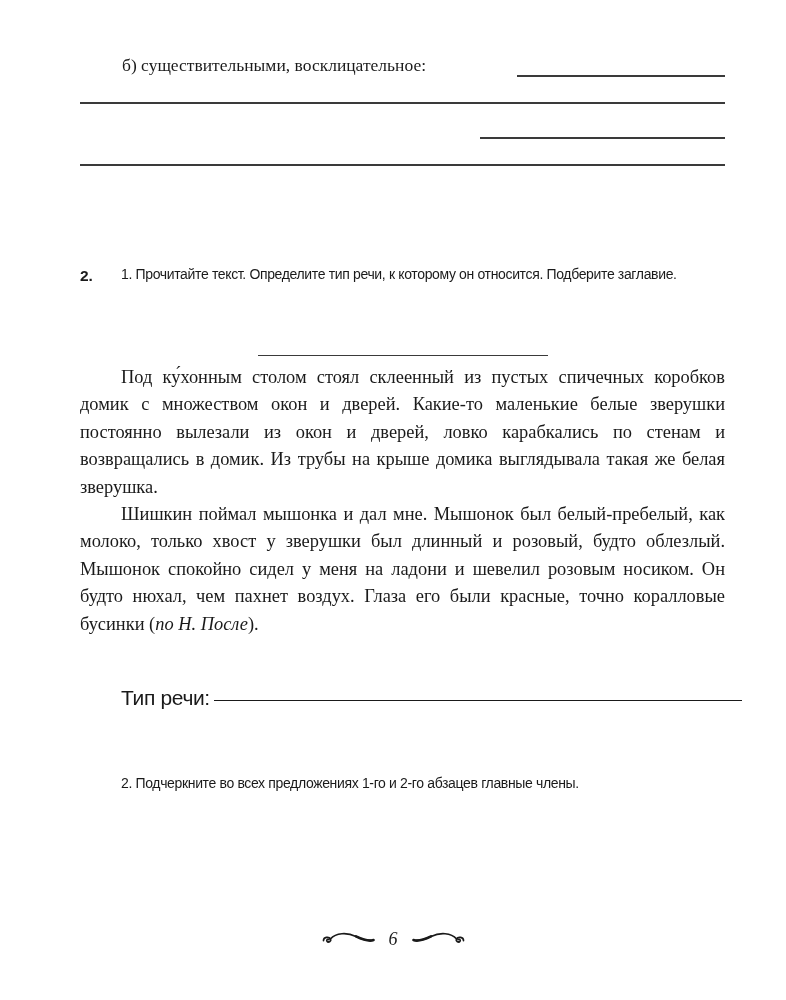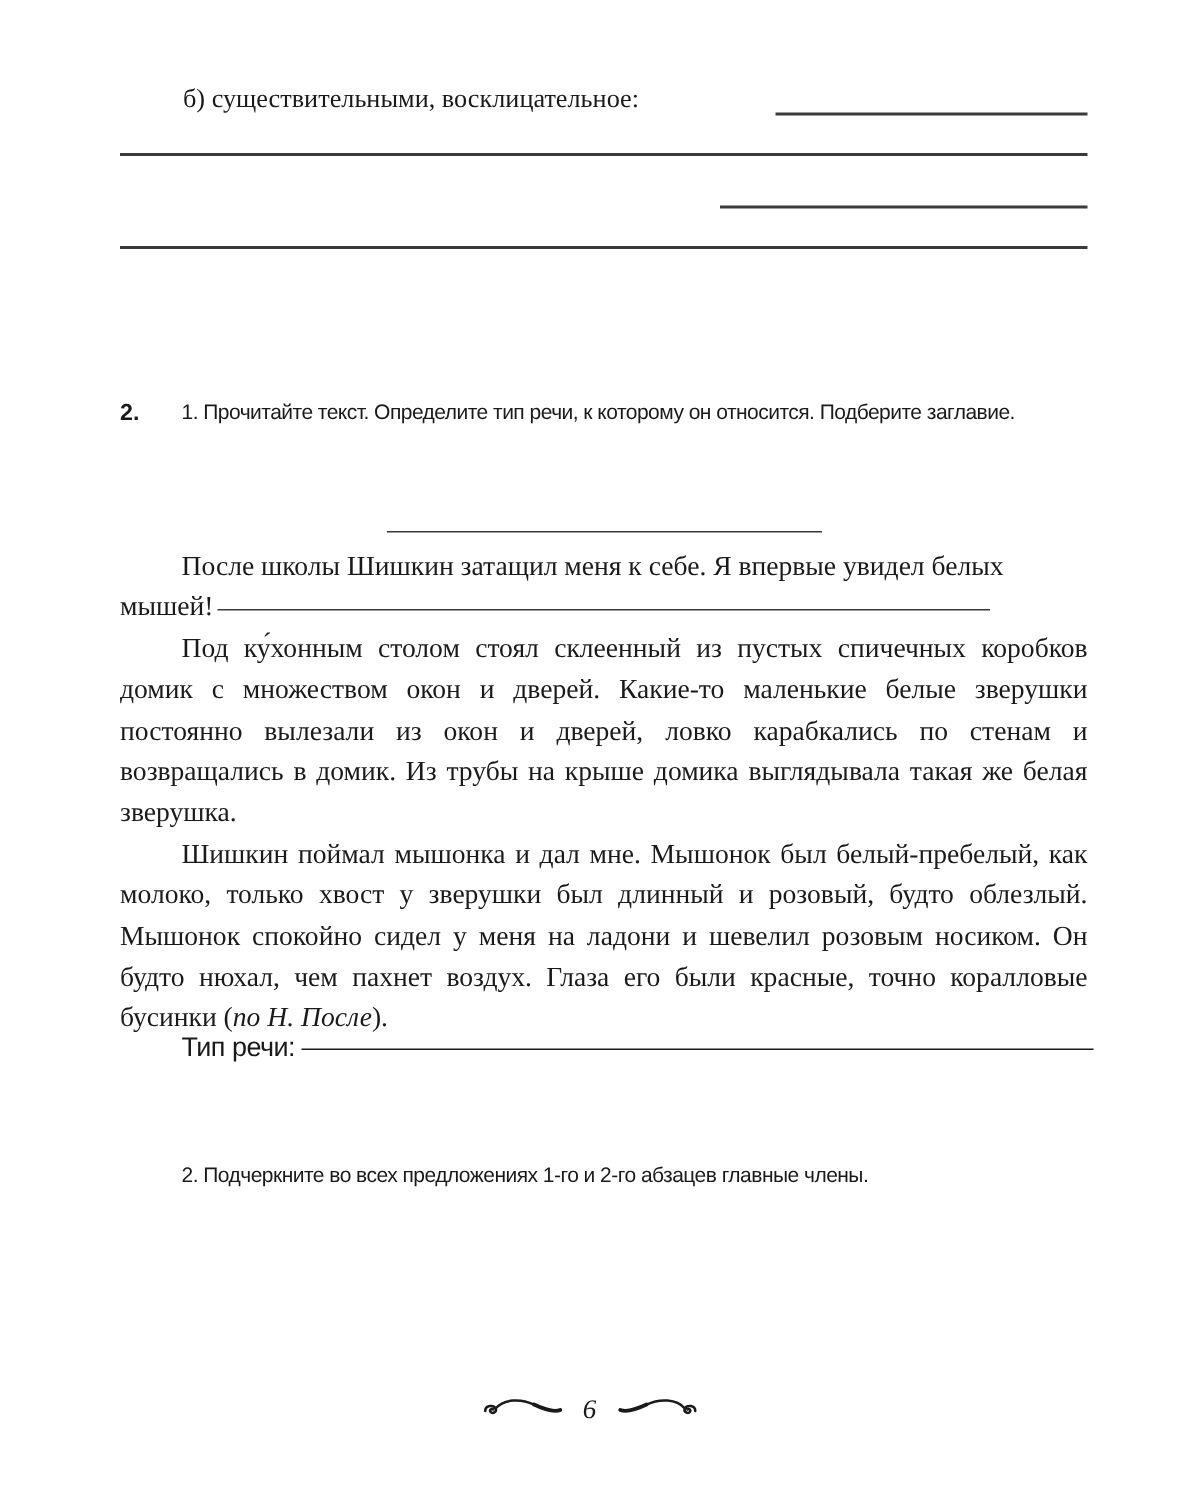--- a/index.html
+++ b/index.html
@@ -133,21 +133,21 @@
   }
   .attrib { font-style: italic; }
 
   
   .tip-rechi {
     position: absolute;
     left: 121px;
     top: 686px;
     width: 604px;
     font-family: "Liberation Sans", "DejaVu Sans", sans-serif;
-    font-size: 18px;
+    font-size: 21px;
     line-height: 24px;
     letter-spacing: -0.35px;
     white-space: nowrap;
   }
   .tip-rechi .tip-rule {
     display: inline-block;
     width: 528px;
     height: 1.5px;
     background: #1a1a1a;
     vertical-align: 4px;
@@ -221,21 +221,20 @@
   <div class="task task-head">
     <span class="task-number">2.</span>
     <div class="instruction">1. Прочитайте текст. Определите тип речи, к которому он относится. Подберите заглавие.</div>
   </div>
 
   <div class="title-rule-wrap">
     <span class="title-rule"></span>
   </div>
 
   <div class="reading">
-    <p class="p1"><span>После школы Шишкин затащил меня к себе. Я впервые увидел белых мышей!</span><span class="blank-inline"></span></p>
 
     <p>Под ку́хонным столом стоял склеенный из пустых спичечных коробков домик с множеством окон и дверей. Какие-то маленькие белые зверушки постоянно вылезали из окон и дверей, ловко карабкались по стенам и возвращались в домик. Из трубы на крыше домика выглядывала такая же белая зверушка.</p>
 
     <p><span>Шишкин поймал мышонка и дал мне. Мышонок был белый-пребелый, как молоко, только хвост у зверушки был длинный и розовый, будто облезлый. Мышонок спокойно сидел у меня на ладони и шевелил розовым носиком. Он будто нюхал, чем пахнет воздух. Глаза его были красные, точно коралловые бусинки (</span><span class="attrib">по Н. После</span><span>).</span></p>
   </div>
 
   <div class="tip-rechi"><span>Тип речи:</span><span class="tip-rule"></span></div>
 
   <div class="subtasks">
     <div class="subtask">

